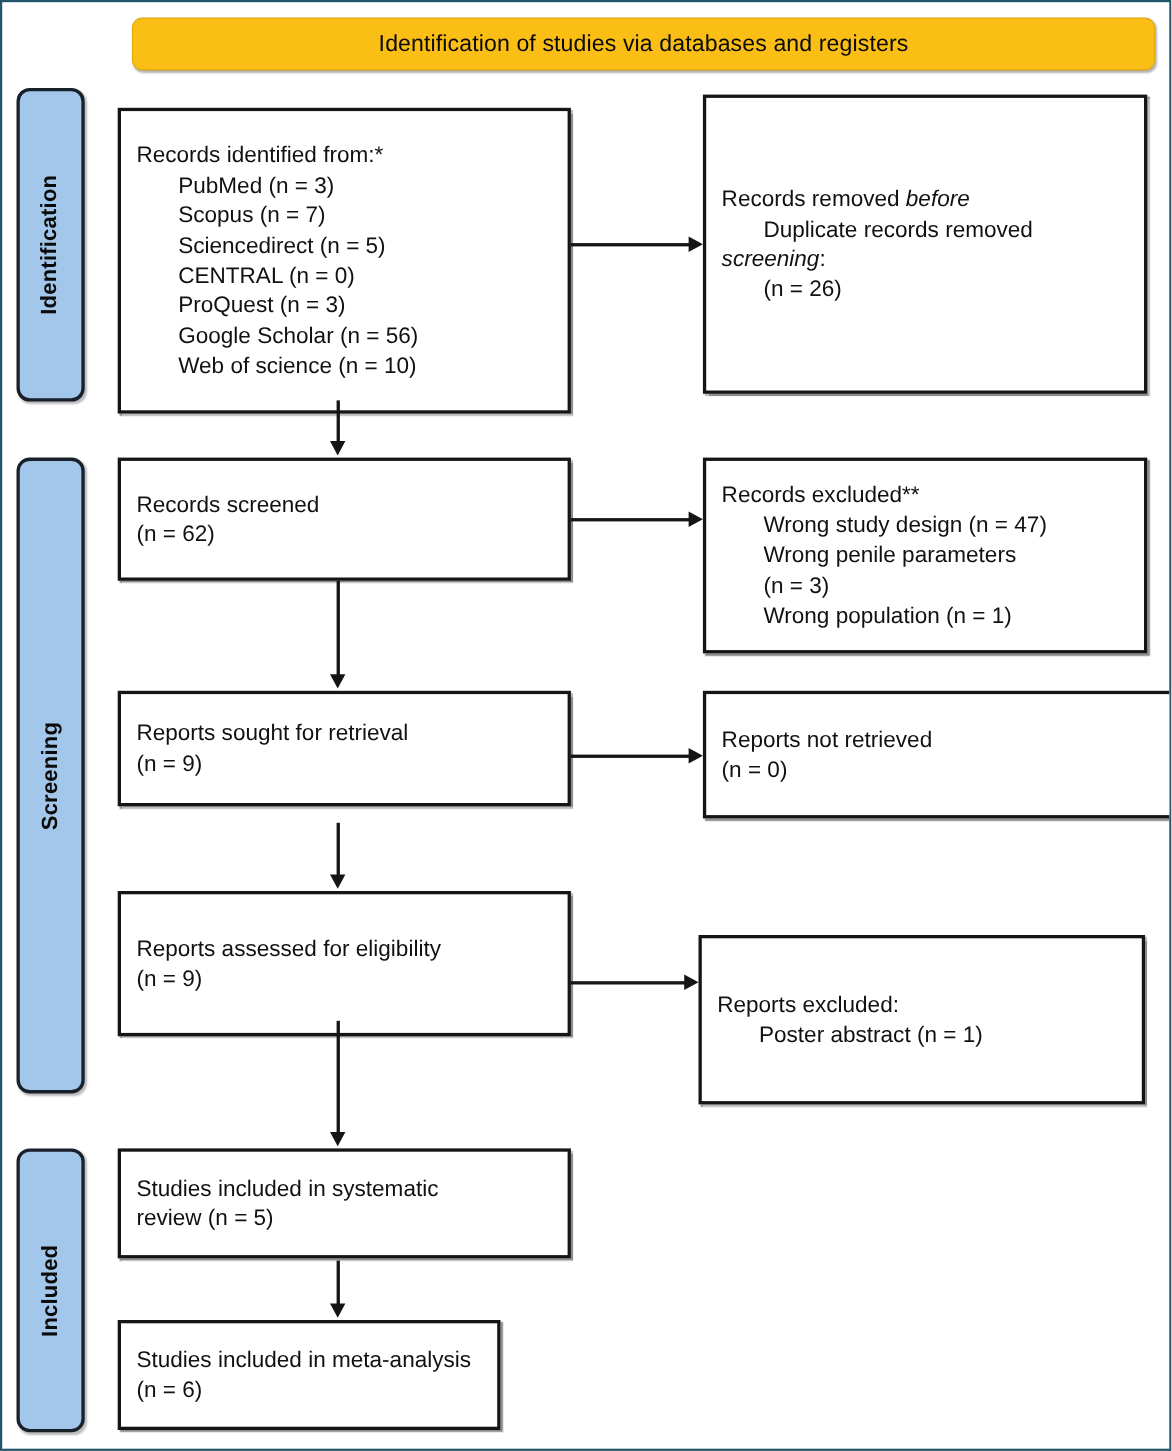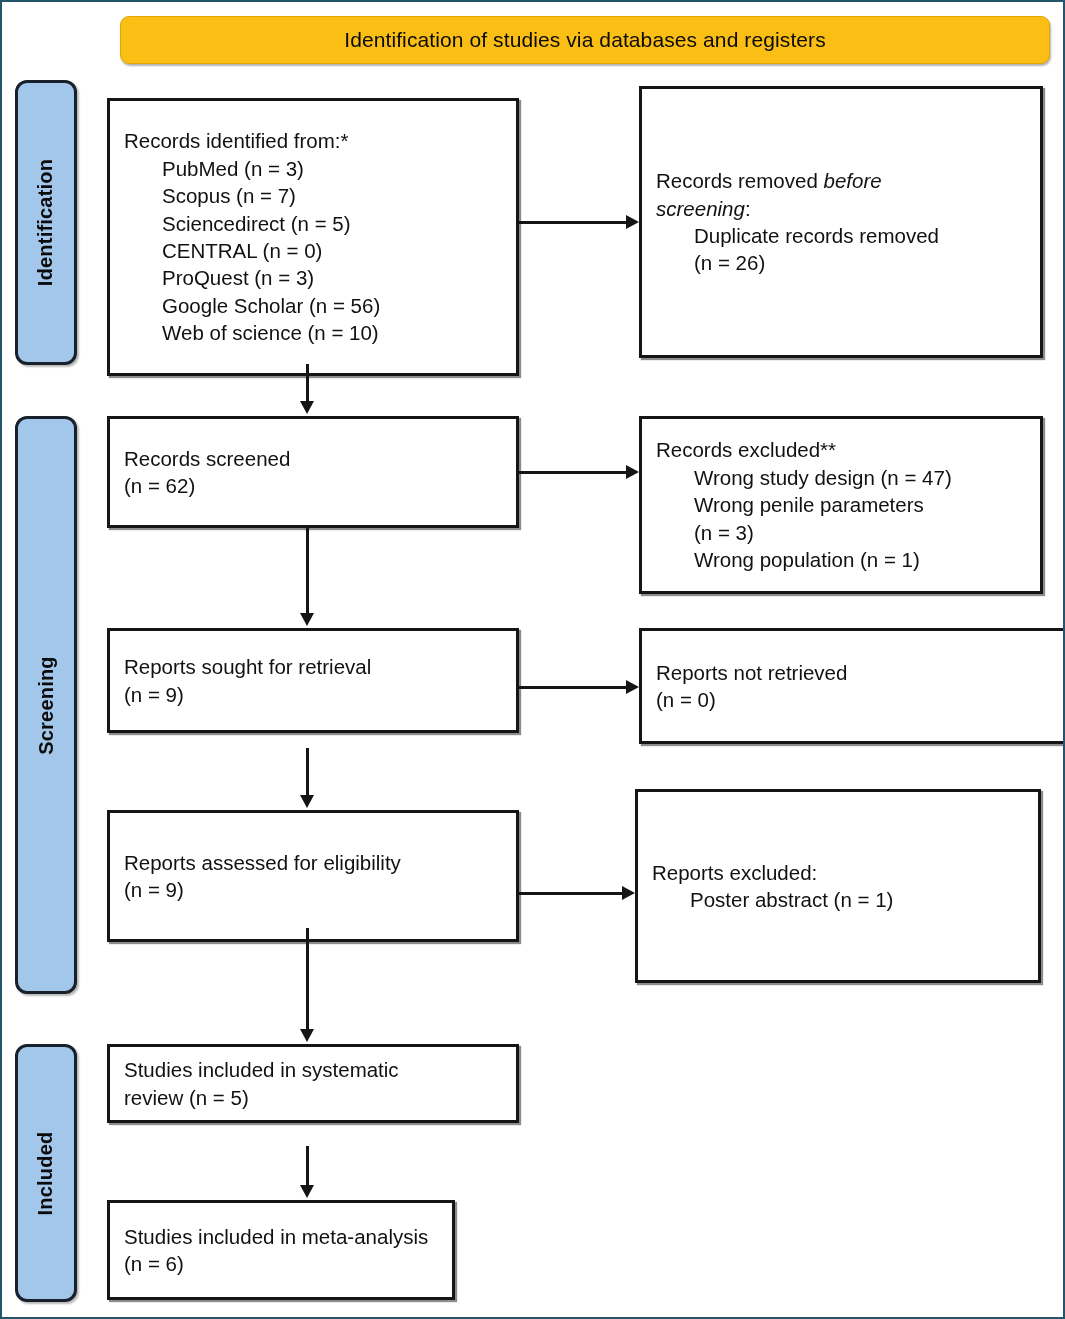--- a/index.html
+++ b/index.html
@@ -86,28 +86,28 @@
     white-space: pre;
   }
   .indent-1 { padding-left: 38px; }
   .it { font-style: italic; }
 
   
   #box-records-identified { left: 105px; top: 84px;   width: 412px; height: 278px; margin-top: 12px; }
   #box-records-screened   { left: 105px; top: 414px;  width: 412px; height: 112px; }
   #box-reports-sought     { left: 105px; top: 626px;  width: 412px; height: 105px; }
   #box-reports-assessed   { left: 105px; top: 808px;  width: 412px; height: 132px; }
-  #box-studies-sysrev     { left: 105px; top: 1042px; width: 412px; height: 79px; }
+  #box-studies-sysrev     { left: 105px; top: 1042px; width: 412px; height: 100px; }
   #box-studies-meta       { left: 105px; top: 1198px; width: 348px; height: 100px; }
 
   
   #box-records-removed    { left: 637px; top: 84px;  width: 404px; height: 272px; }
   #box-records-excluded   { left: 637px; top: 414px; width: 404px; height: 178px; }
   #box-reports-notretr    { left: 637px; top: 626px; width: 464px; height: 116px; }
-  #box-reports-excluded   { left: 633px; top: 787px; width: 406px; height: 194px; }
+  #box-reports-excluded   { left: 633px; top: 848px; width: 406px; height: 154px; }
 
   
   .conn {
     position: absolute;
     background: #151515;
   }
   .conn-v { width: 3px; }
   .conn-h { height: 3px; }
 
   .arrowhead {
@@ -153,22 +153,22 @@
     <div class="box-line indent-1">Scopus (n = 7)</div>
     <div class="box-line indent-1">Sciencedirect (n = 5)</div>
     <div class="box-line indent-1">CENTRAL (n = 0)</div>
     <div class="box-line indent-1">ProQuest (n = 3)</div>
     <div class="box-line indent-1">Google Scholar (n = 56)</div>
     <div class="box-line indent-1">Web of science (n = 10)</div>
   </div>
 
   <div class="box" id="box-records-removed">
     <div class="box-line"><span>Records removed </span><span class="it">before</span></div>
+    <div class="box-line indent-1">Duplicate records removed</div>
     <div class="box-line"><span class="it">screening</span><span>:</span></div>
-    <div class="box-line indent-1">Duplicate records removed</div>
     <div class="box-line indent-1">(n = 26)</div>
   </div>
 
   <div class="box" id="box-records-screened">
     <div class="box-line">Records screened</div>
     <div class="box-line">(n = 62)</div>
   </div>
 
   <div class="box" id="box-records-excluded">
     <div class="box-line">Records excluded**</div>

